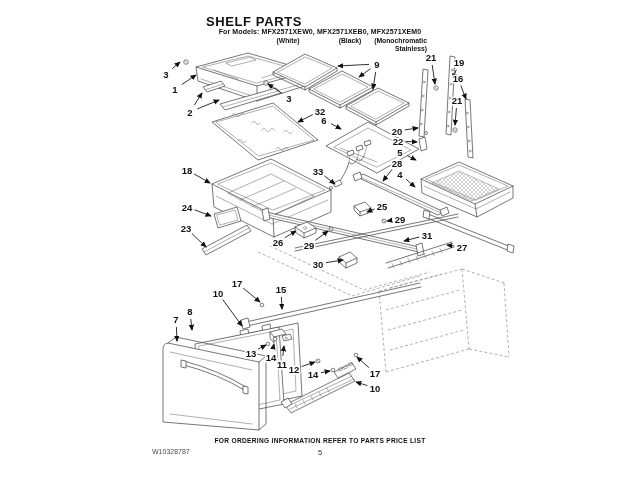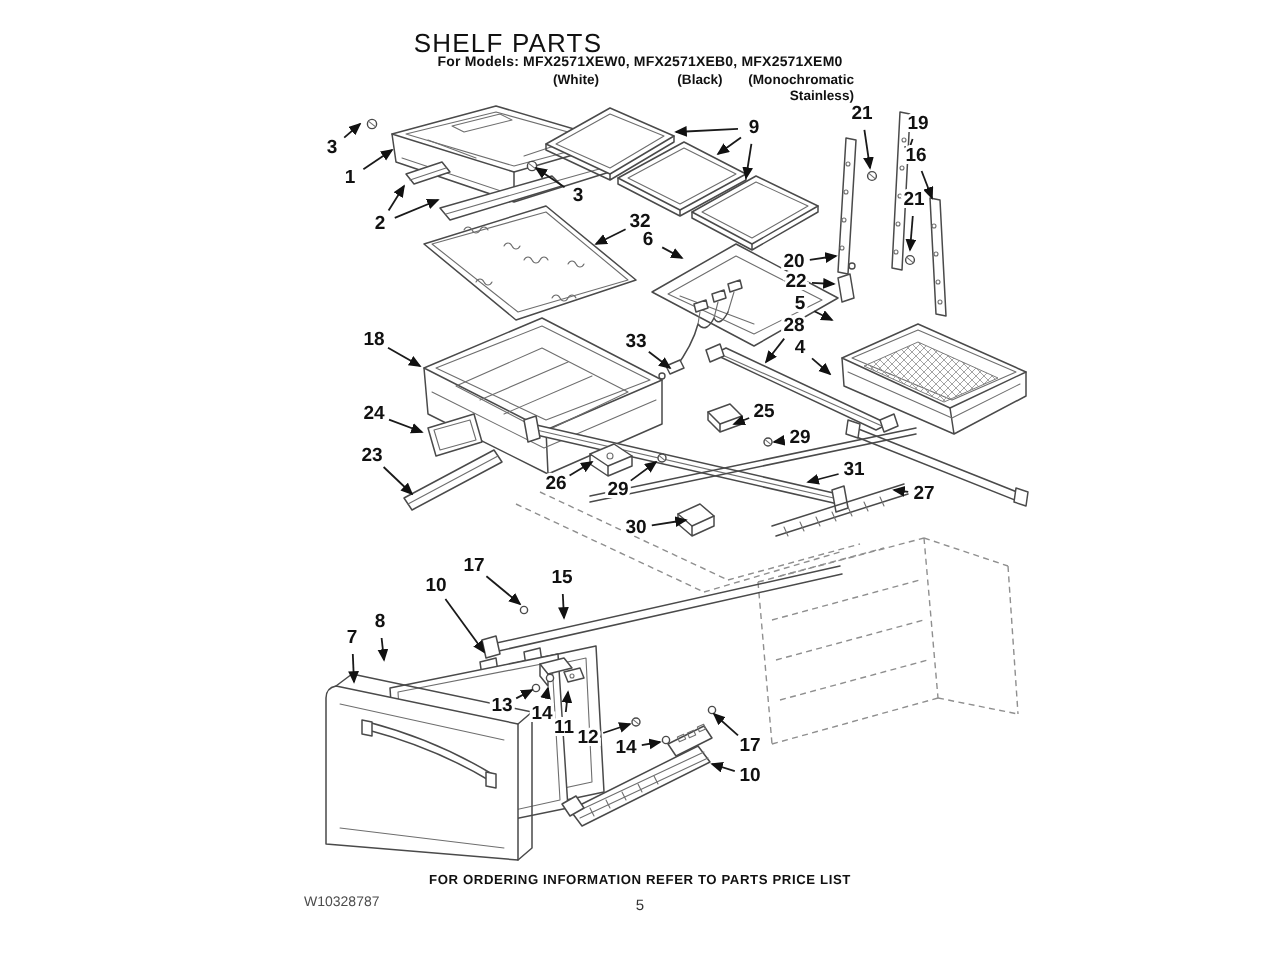--- a/index.html
+++ b/index.html
@@ -4,21 +4,21 @@
 <style>
   html,body{margin:0;padding:0;background:#e8e8e8;}
   .page{
     position:relative;width:640px;height:480px;background:#ffffff;
     font-family:"Liberation Sans", sans-serif;color:#111;overflow:hidden;
     margin:0 auto;
   }
   .page svg{position:absolute;left:0;top:0;}
   .hdr-title{
     position:absolute;left:0;top:14px;width:508px;text-align:center;
-    font-size:13px;font-weight:normal;letter-spacing:0.6px;
+    font-size:13px;font-weight:bold;letter-spacing:0.6px;
   }
   .hdr-models{
     position:absolute;left:0;top:28px;width:640px;text-align:center;
     font-size:7px;font-weight:bold;letter-spacing:0.1px;
   }
   .variant{position:absolute;font-size:6.8px;font-weight:bold;}
   .v-white{left:263px;top:37px;width:50px;text-align:center;}
   .v-black{left:325px;top:37px;width:50px;text-align:center;}
   .v-mono{left:365px;top:37px;width:62px;text-align:right;line-height:7.5px;}
   .ftr-note{

